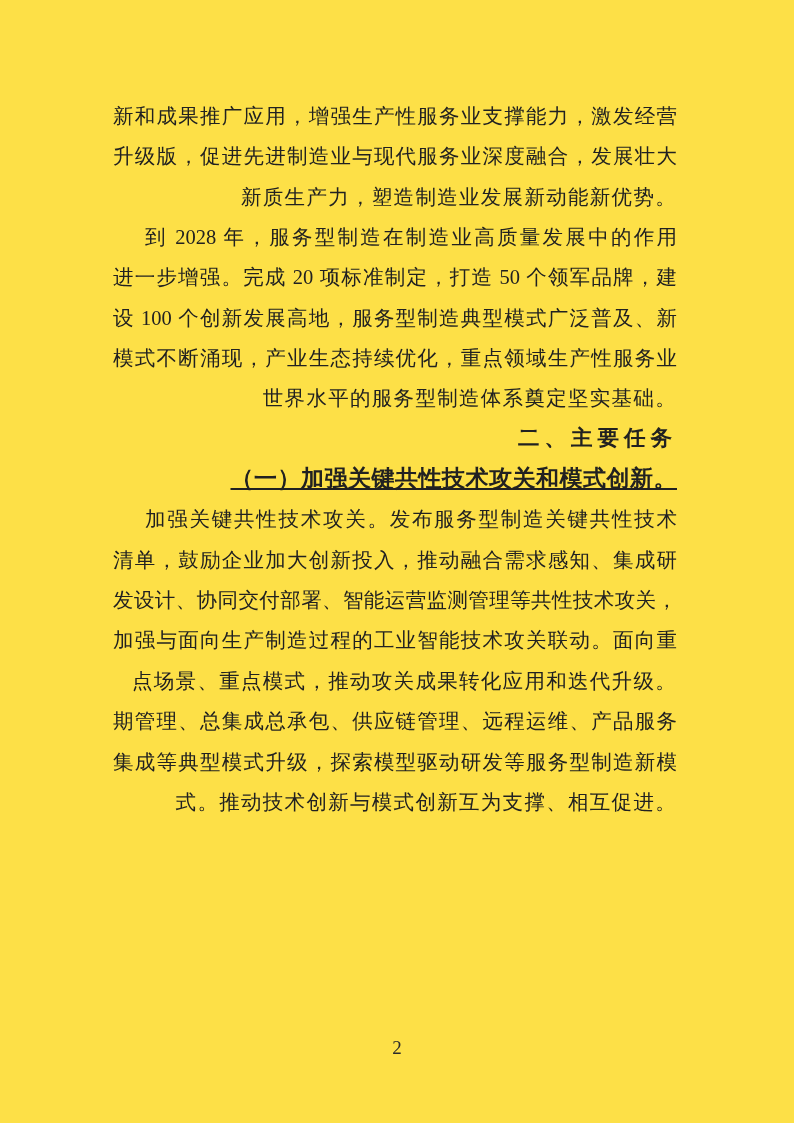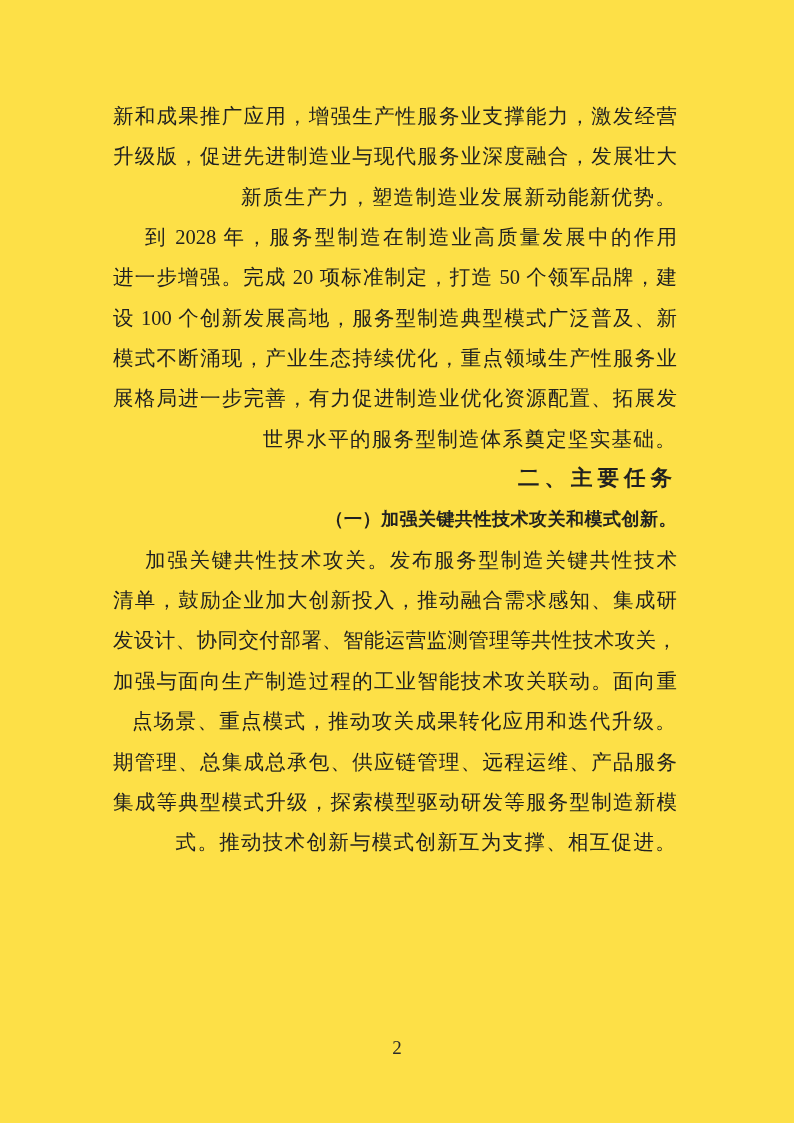--- a/index.html
+++ b/index.html
@@ -33,22 +33,23 @@
   }
   .ind { text-indent: 32px; }
   .h1 {
     font-family: Liberation Mono, monospace;
     font-weight: 600;
     font-size: 21.5px;
     letter-spacing: 5px;
   }
   .h2 {
     font-weight: 700;
-    font-size: 18px;
+    font-size: 23px;
     letter-spacing: 0.5px;
+    text-decoration: underline;
   }
   .lead { font-weight: 400; }
   .pagenum {
     position: absolute;
     top: 1036px;
     left: 0;
     width: 100%;
     text-align: center;
     font-size: 19px;
     line-height: 24px;
@@ -60,21 +61,20 @@
 
 <div class="page">
   <div class="doc-body" id="doc-body">
       <div class="line j">新和成果推广应用，增强生产性服务业支撑能力，激发经营</div>
       <div class="line j">升级版，促进先进制造业与现代服务业深度融合，发展壮大</div>
       <div class="line last">新质生产力，塑造制造业发展新动能新优势。</div>
       <div class="line j ind">到 2028 年，服务型制造在制造业高质量发展中的作用</div>
       <div class="line j">进一步增强。完成 20 项标准制定，打造 50 个领军品牌，建</div>
       <div class="line j">设 100 个创新发展高地，服务型制造典型模式广泛普及、新</div>
       <div class="line j">模式不断涌现，产业生态持续优化，重点领域生产性服务业</div>
-      <div class="line j">展格局进一步完善，有力促进制造业优化资源配置、拓展发</div>
       <div class="line last">世界水平的服务型制造体系奠定坚实基础。</div>
       <div class="line last ind h1">二、主要任务</div>
       <div class="line last ind h2">（一）加强关键共性技术攻关和模式创新。</div>
       <div class="line j ind"><span class="lead">加强关键共性技术攻关。</span><span>发布服务型制造关键共性技术</span></div>
       <div class="line j">清单，鼓励企业加大创新投入，推动融合需求感知、集成研</div>
       <div class="line j">发设计、协同交付部署、智能运营监测管理等共性技术攻关，</div>
       <div class="line j">加强与面向生产制造过程的工业智能技术攻关联动。面向重</div>
       <div class="line last">点场景、重点模式，推动攻关成果转化应用和迭代升级。</div>
       <div class="line j">期管理、总集成总承包、供应链管理、远程运维、产品服务</div>
       <div class="line j">集成等典型模式升级，探索模型驱动研发等服务型制造新模</div>

